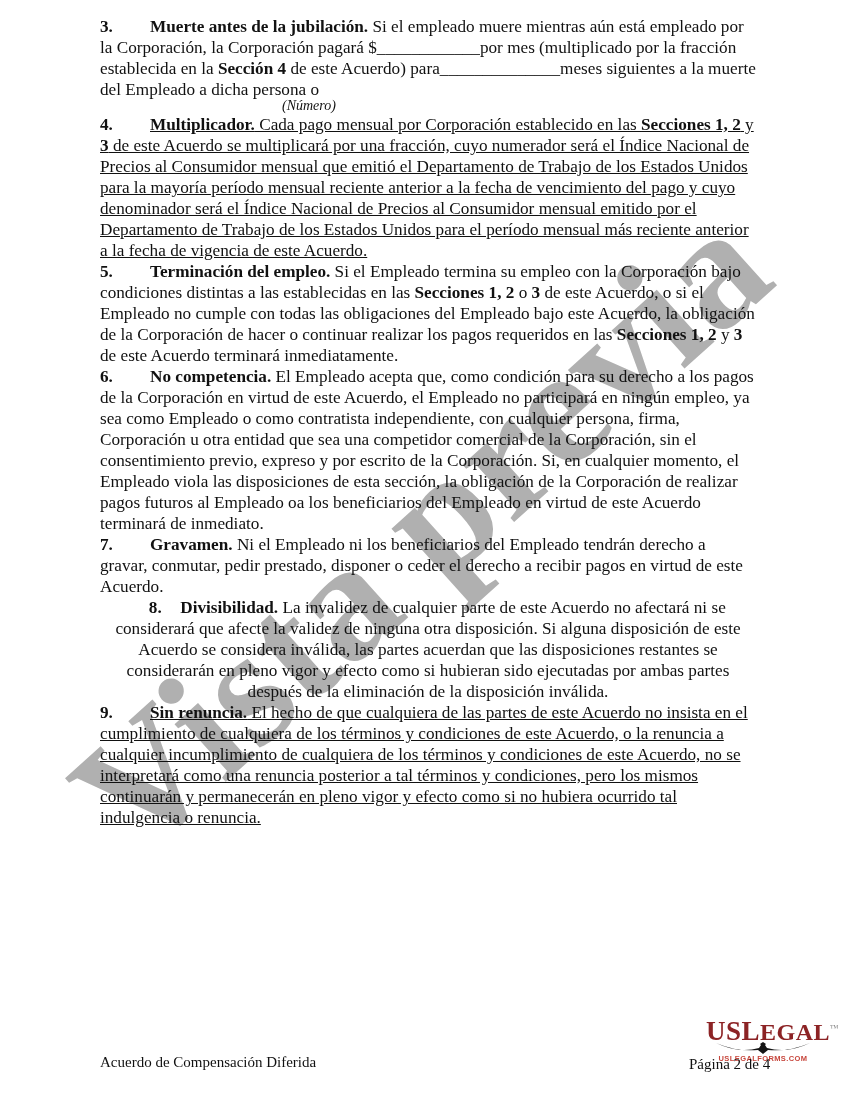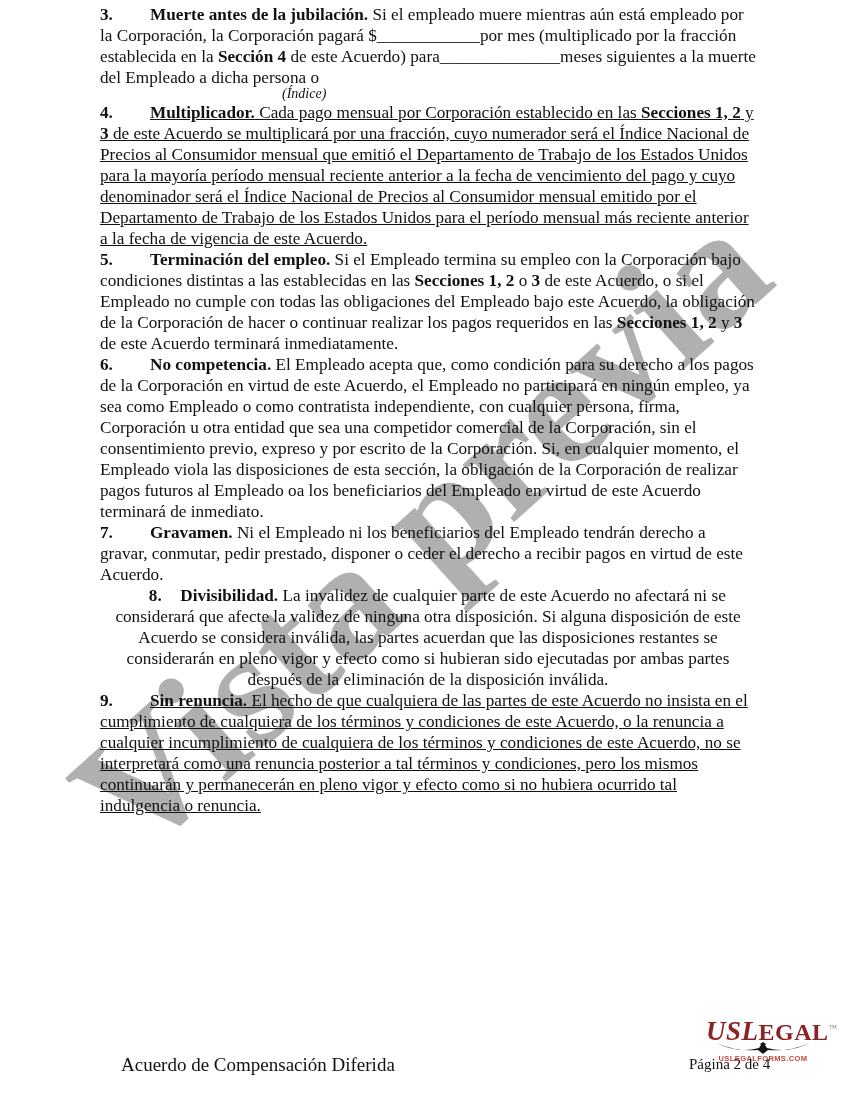--- a/index.html
+++ b/index.html
@@ -18,75 +18,75 @@
   
   .watermark{
     position:absolute;left:420px;top:530px;
     transform:translate(-50%,-50%) rotate(-42deg);
     font-size:168px;font-weight:700;color:var(--watermark_gray);
     white-space:nowrap;z-index:0;pointer-events:none;line-height:1;
     font-family:"Liberation Serif","DejaVu Serif",serif;
   }
   
   .content{
-    position:absolute;left:100px;top:4px;width:656px;z-index:1;
+    position:absolute;left:100px;top:16px;width:656px;z-index:1;
     font-size:17.2px;line-height:21px;
   }
   .content p{margin:0;}
   .sec .num{display:inline-block;width:50px;font-weight:700;}
   .sec b{font-weight:700;}
   .p3{margin-top:118px;}
   .caption{
     font-style:italic;font-size:14px;line-height:16px;
     margin:-2px 0 0 182px;
   }
   .cont{margin-top:5px;}
   .p4{margin-top:25px;text-decoration:underline;}
   .p5{margin-top:15px;}
   .p6{margin-top:1px;}
   .p7{margin-top:11px;}
   .p8{margin-top:21px;text-align:center;}
   .p9{margin-top:4px;text-decoration:underline;}
   
   .footer-left{
-    position:absolute;left:100px;top:1054px;font-size:19px;z-index:2;margin-left:21px;
+    position:absolute;left:100px;top:1054px;font-size:15px;z-index:2;
   }
   .footer-right{
     position:absolute;left:689px;top:1056px;font-size:15px;z-index:3;white-space:nowrap;
   }
   
   .logo{
     position:absolute;left:706px;top:1018px;width:114px;z-index:2;
     text-align:center;line-height:1;
   }
   .logo-text{
     color:var(--brand_red);font-weight:700;white-space:nowrap;
     font-family:"Liberation Serif","DejaVu Serif",serif;
   }
-  .logo-text .big{font-size:27px;letter-spacing:0.5px;font-style:italic;}
+  .logo-text .big{font-size:27px;letter-spacing:0.5px;}
   .logo-text .small{font-size:24px;letter-spacing:0.5px;}
   .logo-text .tm{font-size:9px;color:var(--tm_gray);vertical-align:9px;font-weight:400;}
   .logo-wings{display:block;margin:-3px auto 0 auto;}
   .logo-site{
     color:var(--site_red);font-weight:700;font-size:7.5px;letter-spacing:0.4px;
     font-family:"Liberation Sans","DejaVu Sans",sans-serif;margin-top:0px;white-space:nowrap;
   }
 </style>
 </head>
 <body>
 
 <div class="page">
 
   <div class="watermark">Vista previa</div>
 
   <div class="content">
 
     <p class="sec p3"><span class="num">3.</span><b>Muerte antes de la jubilación.</b><span> Si el empleado muere mientras aún está empleado por la Corporación, la Corporación pagará $____________por mes (multiplicado por la fracción establecida en la </span><b>Sección 4</b><span> de este Acuerdo) para______________meses siguientes a la muerte del Empleado a dicha persona o</span></p>
 
-    <div class="caption">(Índice)</div>
+    <div class="caption">(Número)</div>
 
 
     <p class="sec p4"><span class="num">4.</span><b>Multiplicador.</b><span> Cada pago mensual por Corporación establecido en las </span><b>Secciones 1, 2</b><span> y </span><b>3</b><span> de este Acuerdo se multiplicará por una fracción, cuyo numerador será el Índice Nacional de Precios al Consumidor mensual que emitió el Departamento de Trabajo de los Estados Unidos para la mayoría período mensual reciente anterior a la fecha de vencimiento del pago y cuyo denominador será el Índice Nacional de Precios al Consumidor mensual emitido por el Departamento de Trabajo de los Estados Unidos para el período mensual más reciente anterior a la fecha de vigencia de este Acuerdo.</span></p>
 
     <p class="sec p5"><span class="num">5.</span><b>Terminación del empleo.</b><span> Si el Empleado termina su empleo con la Corporación bajo condiciones distintas a las establecidas en las </span><b>Secciones 1, 2</b><span> o </span><b>3</b><span> de este Acuerdo, o si el Empleado no cumple con todas las obligaciones del Empleado bajo este Acuerdo, la obligación de la Corporación de hacer o continuar realizar los pagos requeridos en las </span><b>Secciones 1, 2</b><span> y </span><b>3</b><span> de este Acuerdo terminará inmediatamente.</span></p>
 
     <p class="sec p6"><span class="num">6.</span><b>No competencia.</b><span> El Empleado acepta que, como condición para su derecho a los pagos de la Corporación en virtud de este Acuerdo, el Empleado no participará en ningún empleo, ya sea como Empleado o como contratista independiente, con cualquier persona, firma, Corporación u otra entidad que sea una competidor comercial de la Corporación, sin el consentimiento previo, expreso y por escrito de la Corporación. Si, en cualquier momento, el Empleado viola las disposiciones de esta sección, la obligación de la Corporación de realizar pagos futuros al Empleado oa los beneficiarios del Empleado en virtud de este Acuerdo terminará de inmediato.</span></p>
 
     <p class="sec p7"><span class="num">7.</span><b>Gravamen.</b><span> Ni el Empleado ni los beneficiarios del Empleado tendrán derecho a gravar, conmutar, pedir prestado, disponer o ceder el derecho a recibir pagos en virtud de este Acuerdo.</span></p>
 

